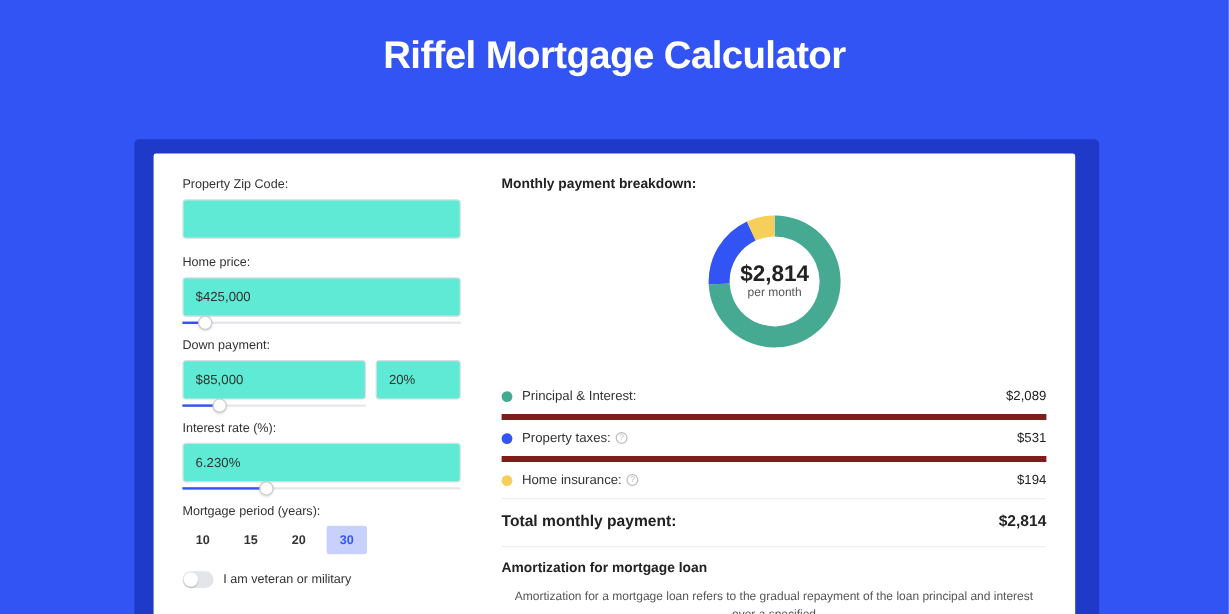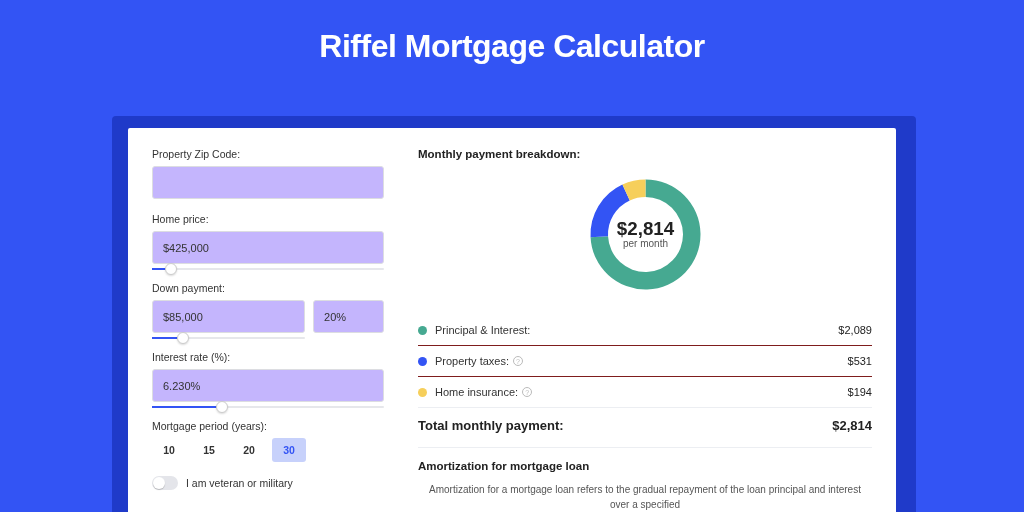--- a/index.html
+++ b/index.html
@@ -52,21 +52,21 @@
     display: block;
   }
   .text-input {
     width: 100%;
     height: 33px;
     border: 1px solid #dcdde1;
     border-radius: 3px;
     font-size: 11px;
     padding: 0 10px;
     color: #333;
-    background: #c4b5fd;
+    background: #5eead4;
   }
   .group { margin-bottom: 14px; position: relative; }
   .group.slider-group { margin-bottom: 18px; }
   .slider-track {
     position: absolute;
     left: 0; right: 0;
     bottom: -6px;
     height: 2px;
     background: #e6e7eb;
     border-radius: 2px;
@@ -137,21 +137,21 @@
     margin: 4px 0 18px 0;
   }
   .chart-svg { width: 125px; height: 125px; }
   .chart-center-amount { font-size: 15px; font-weight: 800; fill: #222; text-anchor: middle; }
   .chart-center-sub { font-size: 8px; fill: #555; text-anchor: middle; }
 
   .legend-row {
     display: flex;
     align-items: center;
     padding: 9px 0;
-    border-bottom: 1px solid #7f1d1d;
+    border-bottom: 5px solid #7f1d1d;
     font-size: 11px;
   }
   .legend-row:last-of-type { border-bottom: 1px solid #eceef2; }
   .legend-dot {
     width: 9px; height: 9px; border-radius: 50%;
     margin-right: 8px; flex-shrink: 0;
   }
   .legend-label { color: #333; flex: 1; display: flex; align-items: center; gap: 4px; }
   .legend-amount { color: #222; font-weight: 400; }
   .info-icon {

